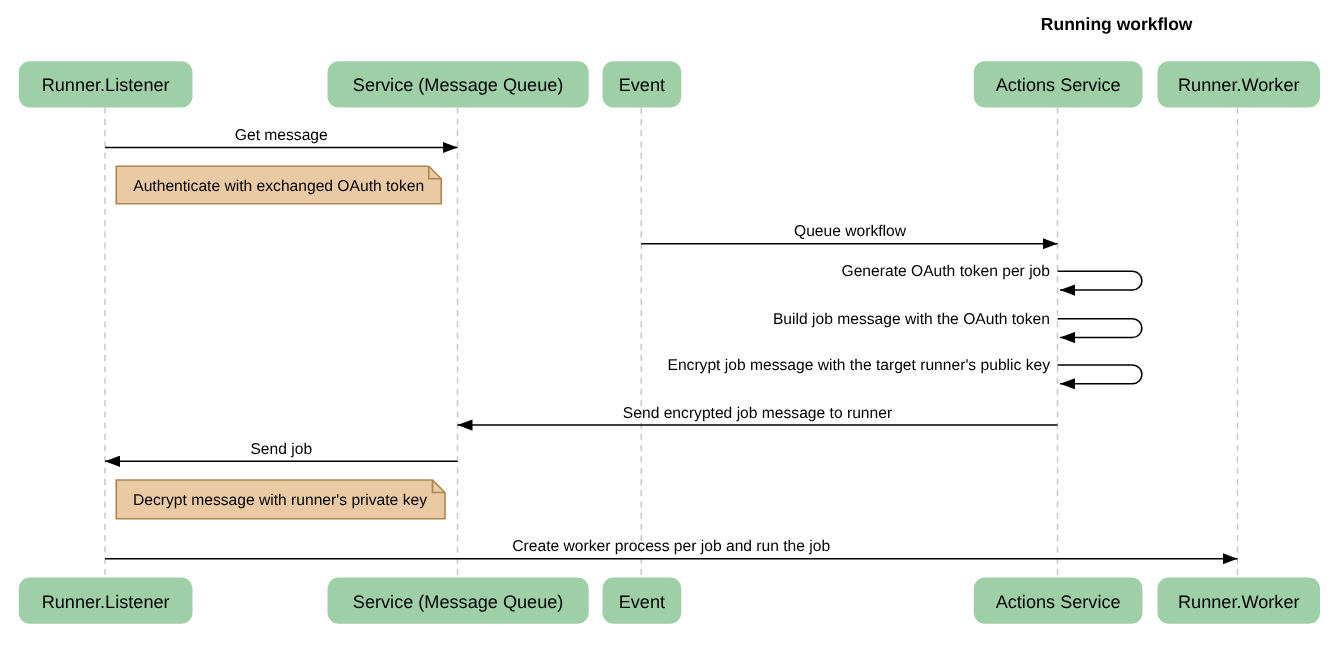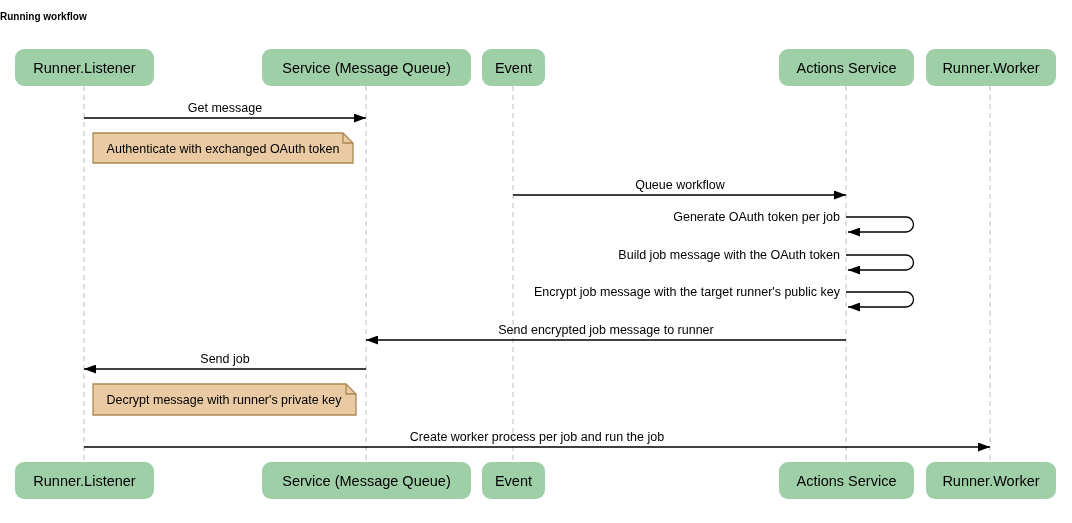--- a/index.html
+++ b/index.html
@@ -13,22 +13,22 @@
     width: 1072px;
     height: 523px;
     background: #ffffff;
     overflow: hidden;
   }
   .diagram-title {
     position: absolute;
     top: 11px;
     left: 0;
     width: 954px;
-    text-align: left;
-    font-size: 10px;
+    text-align: right;
+    font-size: 14px;
     font-weight: bold;
     color: #000000;
   }
   svg.layer {
     position: absolute;
     top: 0;
     left: 0;
   }
   .lifeline {
     stroke: var(--lifeline, #c9c9c9);

